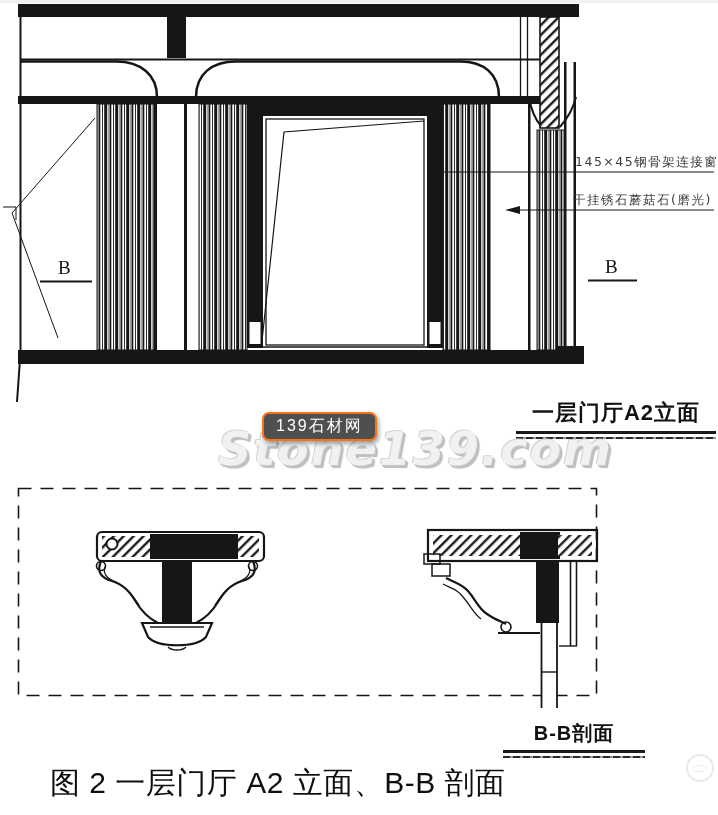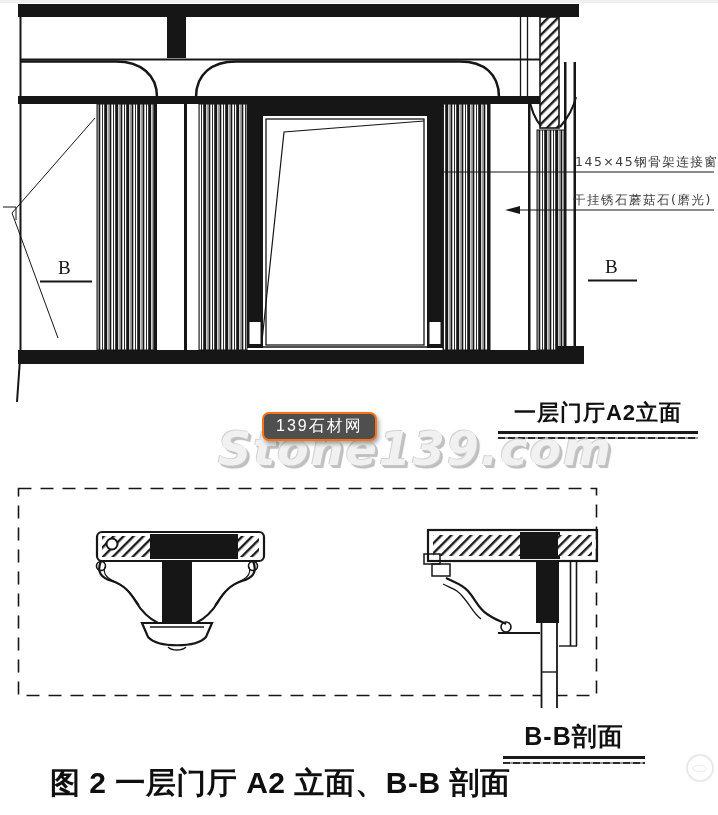--- a/index.html
+++ b/index.html
@@ -20,24 +20,24 @@
            text-shadow:-1px -1px 0 #d4d4d4,1px 1px 0 #c6c6c6,2px 2px 0 #bfbfbf,3px 3px 1px #bdbdbd;}
   .wm-badge{position:absolute;left:44px;top:0;background:#4f4f4f;color:#ffffff;
             font-size:16px;letter-spacing:2px;padding:2px 12px;border:2px solid #f97316;
             border-radius:7px;box-shadow:2px 3px 4px rgba(0,0,0,.35);white-space:nowrap;}
   
   .sub-label{position:absolute;text-align:center;font-weight:bold;color:#111;}
   .sub-label .txt{font-size:22px;letter-spacing:1px;white-space:nowrap;}
   .sub-label .ul1{height:3px;background:#1a1a1a;margin-top:3px;}
   .sub-label .ul2{height:2px;margin-top:3px;
      background:repeating-linear-gradient(90deg,#2a2a2a 0 7px,#9a9a9a 7px 10px);}
-  .label-a2{left:498px;top:398px;width:200px;}
+  .label-a2{left:516px;top:398px;width:200px;}
   .label-bb{left:503px;top:720px;width:142px;}
-  .label-bb .txt{font-size:25px;}
-  .caption{position:absolute;left:50px;top:763px;font-size:30px;font-weight:bold;
+  .label-bb .txt{font-size:20px;}
+  .caption{position:absolute;left:50px;top:763px;font-size:30px;font-weight:normal;
            color:#0f0f0f;letter-spacing:.5px;white-space:nowrap;}
   .stamp{position:absolute;left:686px;top:754px;width:24px;height:24px;border:2px solid #e9e9e9;
          border-radius:50%;}
   .stamp:after{content:"";position:absolute;left:4px;top:9px;width:13px;height:5px;
          border:1px solid #ededed;border-radius:50%;}
 </style>
 </head>
 <body>
 
 <div class="page">

